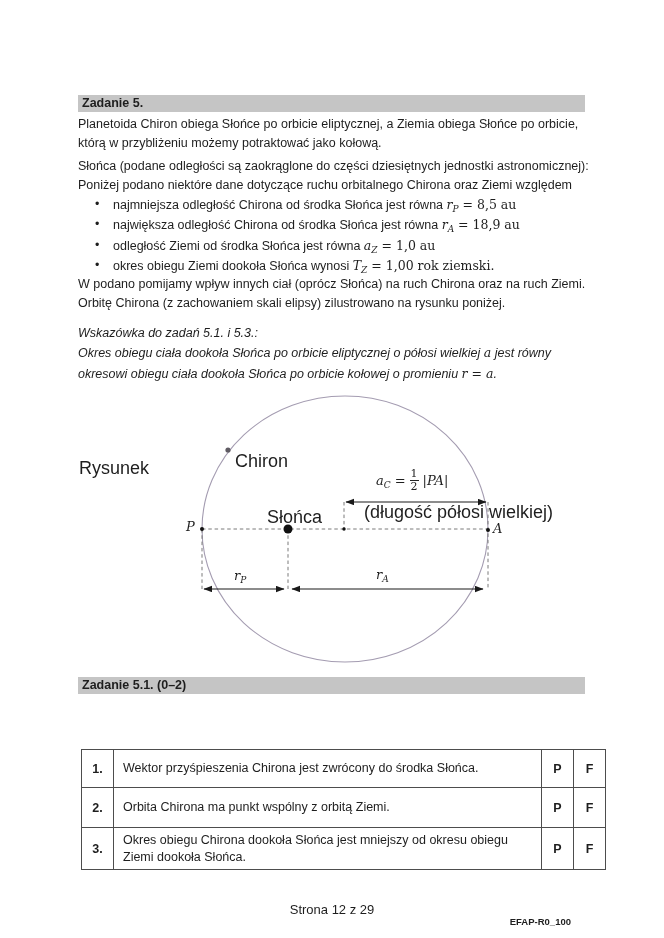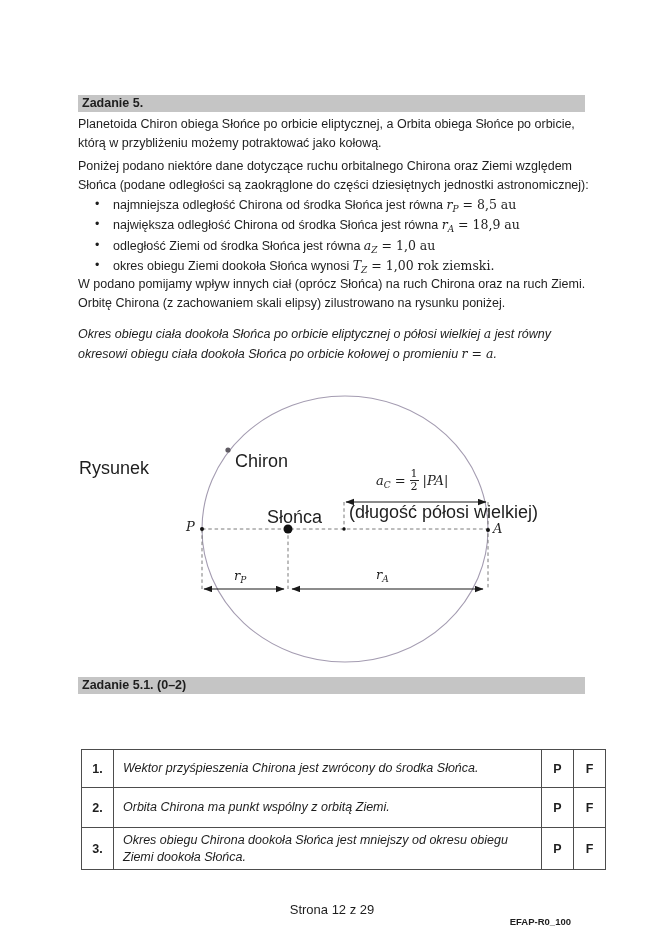--- a/index.html
+++ b/index.html
@@ -24,42 +24,42 @@
   .serif-label{font-family:"DejaVu Serif","Liberation Serif",serif;font-style:italic;font-size:13px;}
   .formula{position:absolute;display:inline-flex;align-items:center;gap:4px;
            font-family:"DejaVu Serif","Liberation Serif",serif;font-size:13px;white-space:nowrap;}
   .frac{display:inline-flex;flex-direction:column;align-items:center;
         font-size:11px;line-height:12px;font-style:normal;}
   .frac .den{border-top:1px solid #222;padding:0 1px;}
   .exam-table{position:absolute;left:81px;top:730px;border-collapse:collapse;
               font-size:12.5px;color:#1e1e1e;}
   .exam-table td{border:1px solid #4d4d4d;vertical-align:middle;}
   .exam-table td.num{width:29px;text-align:center;font-weight:bold;}
-  .exam-table td.stmt{width:410px;padding:4px 8px 4px 9px;line-height:16.5px;font-style:italic;}
+  .exam-table td.stmt{width:410px;padding:4px 8px 4px 9px;line-height:16.5px;}
   .exam-table td.pf{width:29px;text-align:center;font-weight:bold;}
   .footer-page{left:0;top:883px;width:664px;text-align:center;font-size:13px;}
   .footer-code{top:897px;right:85px;font-size:9.5px;font-weight:bold;}
 </style>
 </head>
 <body>
 
 <div class="page">
 
   <div class="abs bar" style="top:76px;">
     <span>Zadanie 5.</span>
   </div>
 
   <div class="abs para" style="top:96px;">
-    <div>Planetoida Chiron obiega Słońce po orbicie eliptycznej, a Orbita obiega Słońce po orbicie,</div>
+    <div>Planetoida Chiron obiega Słońce po orbicie eliptycznej, a Ziemia obiega Słońce po orbicie,</div>
     <div>którą w przybliżeniu możemy potraktować jako kołową.</div>
   </div>
 
   <div class="abs para" style="top:138px;">
+    <div>Słońca (podane odległości są zaokrąglone do części dziesiętnych jednostki astronomicznej):</div>
     <div>Poniżej podano niektóre dane dotyczące ruchu orbitalnego Chirona oraz Ziemi względem</div>
-    <div>Słońca (podane odległości są zaokrąglone do części dziesiętnych jednostki astronomicznej):</div>
   </div>
 
   <div class="abs bullets" style="top:176px;">
     <div class="bullet-line">
       <span class="blt">•</span><span>najmniejsza odległość Chirona od środka Słońca jest równa </span><span class="mvar">r</span><sub class="msub">P</sub><span class="mval"> = 8,5 au</span>
     </div>
     <div class="bullet-line">
       <span class="blt">•</span><span>największa odległość Chirona od środka Słońca jest równa </span><span class="mvar">r</span><sub class="msub">A</sub><span class="mval"> = 18,9 au</span>
     </div>
     <div class="bullet-line">
@@ -69,20 +69,21 @@
       <span class="blt">•</span><span>okres obiegu Ziemi dookoła Słońca wynosi </span><span class="mvar">T</span><sub class="msub">Z</sub><span class="mval"> = 1,00 rok ziemski.</span>
     </div>
   </div>
 
   <div class="abs para" style="top:256px;">
     <div>W podano pomijamy wpływ innych ciał (oprócz Słońca) na ruch Chirona oraz na ruch Ziemi.</div>
     <div>Orbitę Chirona (z zachowaniem skali elipsy) zilustrowano na rysunku poniżej.</div>
   </div>
 
   <div class="abs para italic" style="top:305px;">
+    <div>Wskazówka do zadań 5.1. i 5.3.:</div>
     <div><span>Okres obiegu ciała dookoła Słońca po orbicie eliptycznej o półosi wielkiej </span><span class="mvar">a</span><span> jest równy</span></div>
     <div><span>okresowi obiegu ciała dookoła Słońca po orbicie kołowej o promieniu </span><span class="mvar">r = a</span><span>.</span></div>
   </div>
 
   <div class="abs figure">
     <svg width="664" height="295" viewBox="0 0 664 295">
       <defs>
         <marker id="arr" markerWidth="9" markerHeight="8" refX="7.5" refY="3" orient="auto-start-reverse">
           <path d="M0,0 L8,3 L0,6 z" fill="#1a1a1a"></path>
         </marker>
@@ -115,21 +116,21 @@
     <span class="fig-label serif-label" style="left:493px;top:138px;">A</span>
     <span class="formula" style="left:376px;top:84px;">
       <span><i class="mvar">a</i><sub class="msub">C</sub></span>
       <span>=</span>
       <span class="frac">
         <span class="nume">1</span>
         <span class="den">2</span>
       </span>
       <i>|PA|</i>
     </span>
-    <span class="fig-label" style="left:349px;top:121px;">(długość półosi wielkiej)</span>
+    <span class="fig-label" style="left:364px;top:121px;">(długość półosi wielkiej)</span>
     <span class="fig-label serif-label" style="left:234px;top:185px;"><i>r</i><sub class="msub">P</sub></span>
     <span class="fig-label serif-label" style="left:376px;top:184px;"><i>r</i><sub class="msub">A</sub></span>
   </div>
 
   <div class="abs bar" style="top:658px;">
     <span>Zadanie 5.1. (0–2)</span>
   </div>
 
 
   <table class="exam-table">

